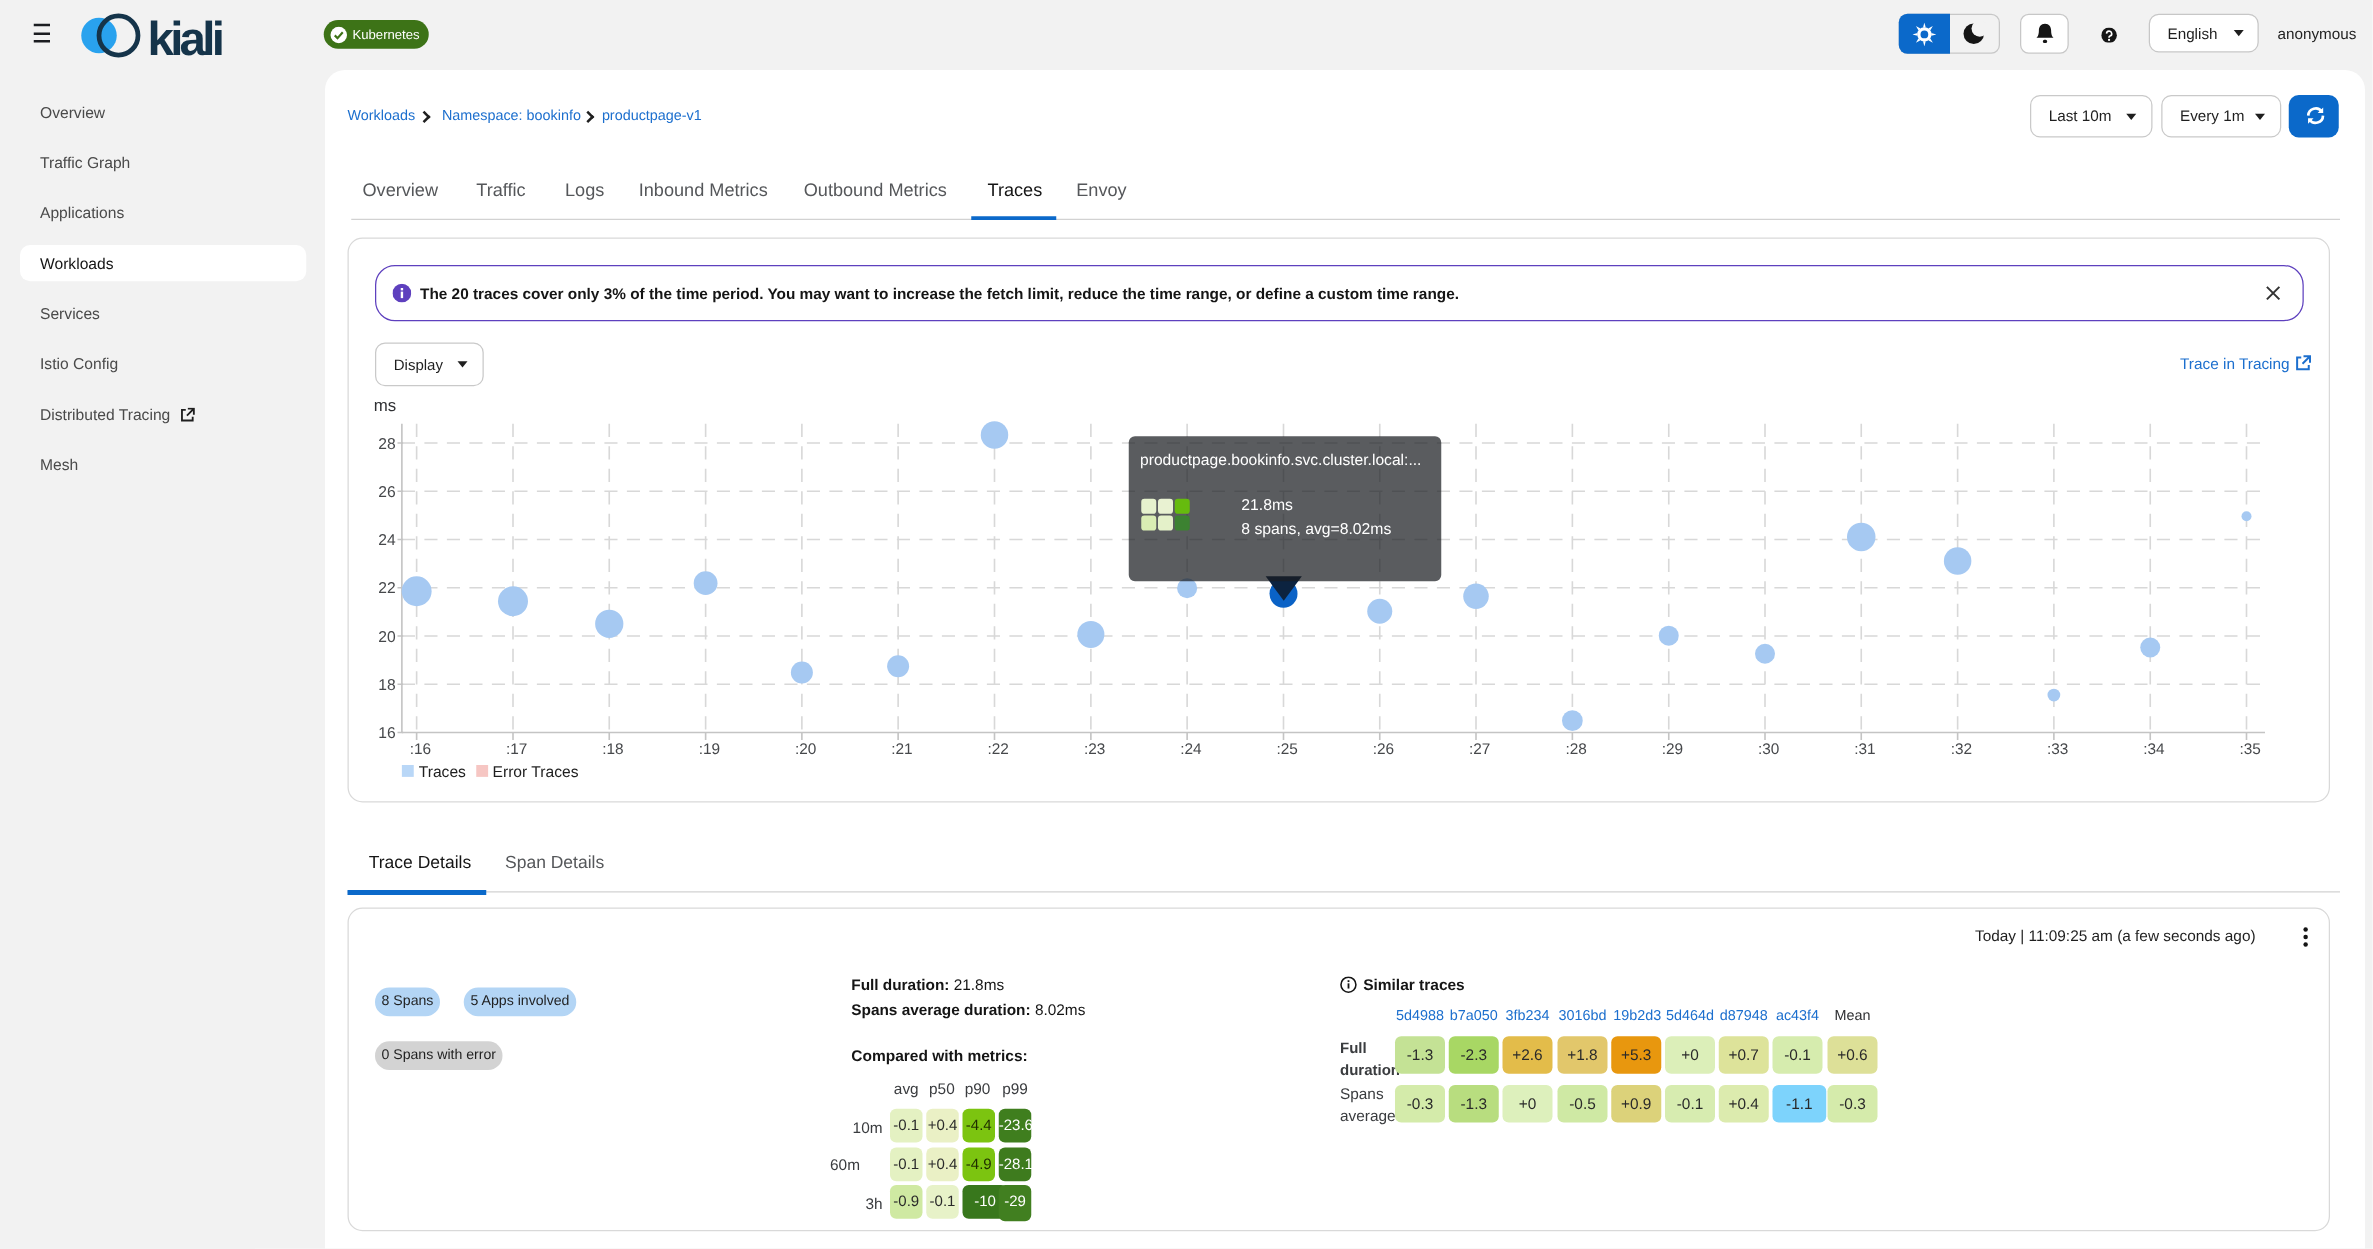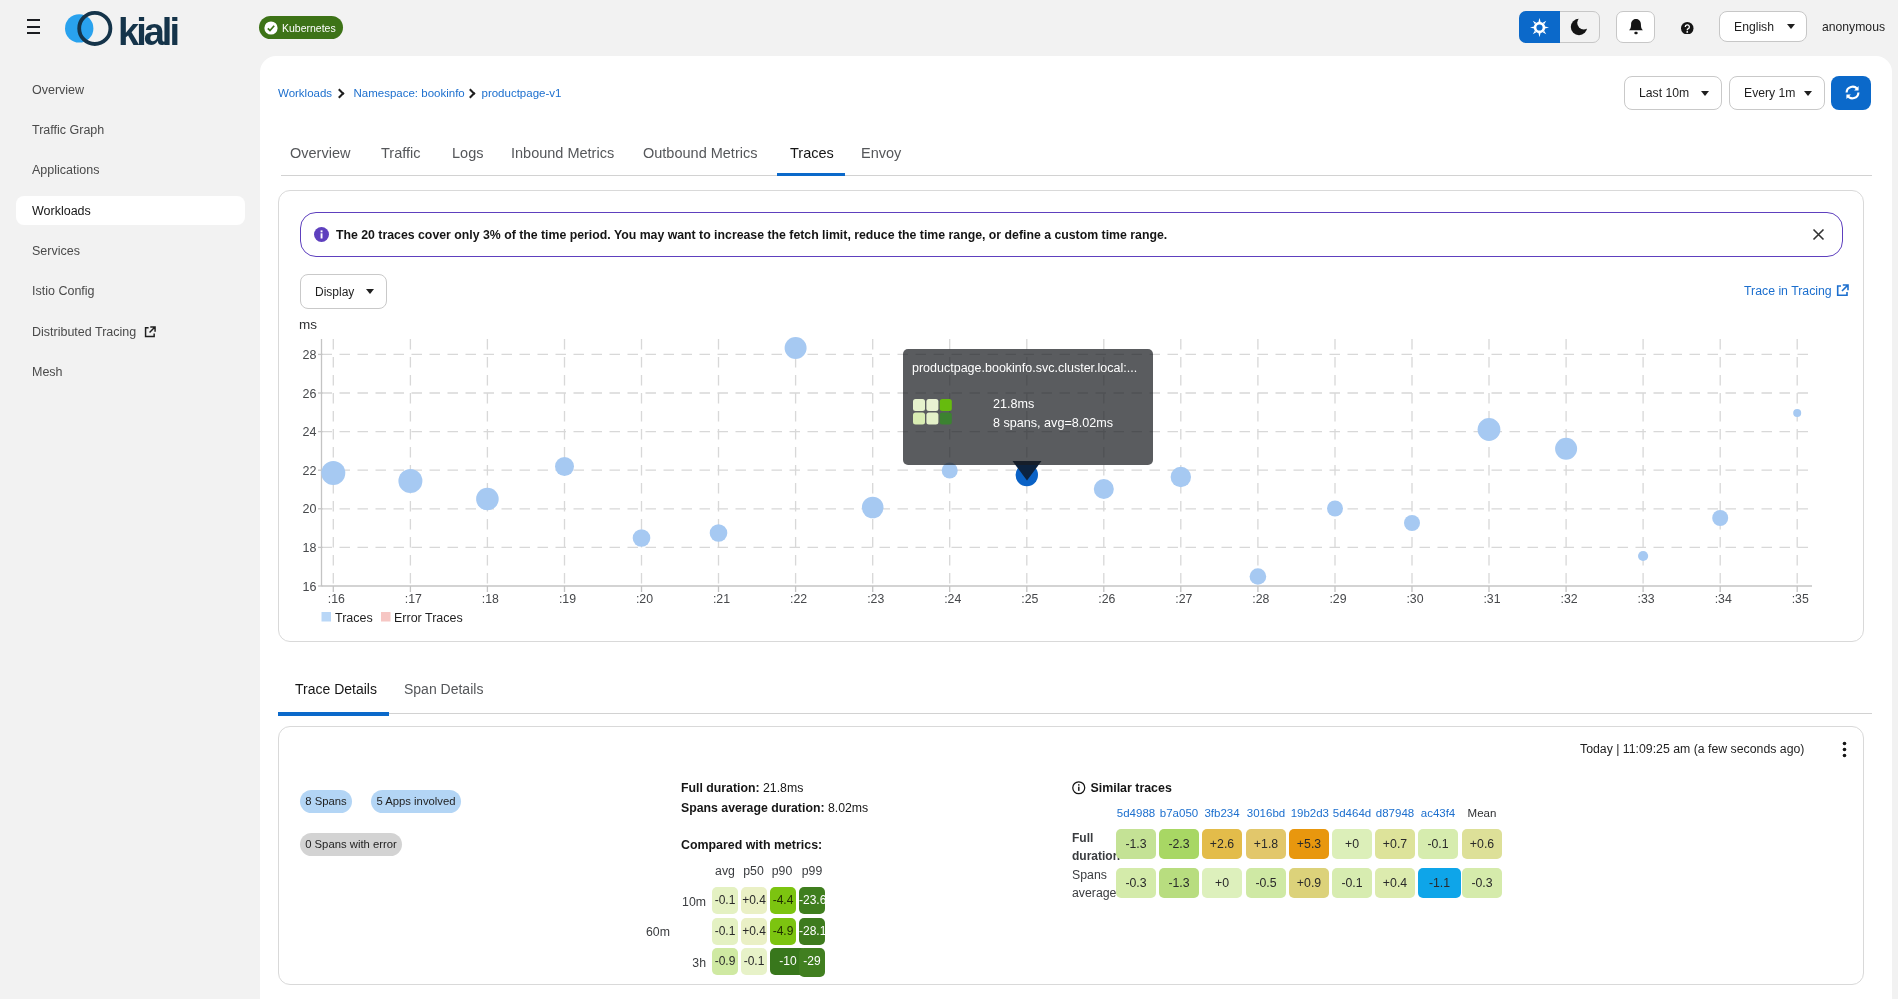--- a/index.html
+++ b/index.html
@@ -277,21 +277,21 @@
   <div id="cmpTable">
   <div class="abs" style="left:707px;top:864px;width:36px;text-align:center;font-size:12.3px;color:#3a3c3f;">avg</div>
   <div class="abs" style="left:735.5px;top:864px;width:36px;text-align:center;font-size:12.3px;color:#3a3c3f;">p50</div>
   <div class="abs" style="left:764px;top:864px;width:36px;text-align:center;font-size:12.3px;color:#3a3c3f;">p90</div>
   <div class="abs" style="left:794px;top:864px;width:36px;text-align:center;font-size:12.3px;color:#3a3c3f;">p99</div>
   <div class="abs" style="left:646px;top:894.5px;width:60px;text-align:right;font-size:12.3px;color:#3a3c3f;">10m</div>
   <div class="cellt" style="left:712px;top:887px;width:26px;height:27px;line-height:27px;background:#e4f1c2;color:#2a2a2a;">-0.1</div>
   <div class="cellt" style="left:741px;top:887px;width:26px;height:27px;line-height:27px;background:#eaf0c5;color:#2a2a2a;">+0.4</div>
   <div class="cellt" style="left:770px;top:887px;width:26px;height:27px;line-height:27px;background:#7cc410;color:#1f2d00;">-4.4</div>
   <div class="cellt" style="left:799px;top:887px;width:26px;height:27px;line-height:27px;background:#3f7e1e;color:#fff;">-23.6</div>
-  <div class="abs" style="left:646px;top:925.0px;width:60px;text-align:left;font-size:12.3px;color:#3a3c3f;">60m</div>
+  <div class="abs" style="left:646px;top:925.0px;width:60px;text-align:center;font-size:12.3px;color:#3a3c3f;">60m</div>
   <div class="cellt" style="left:712px;top:917.5px;width:26px;height:27px;line-height:27px;background:#e4f1c2;color:#2a2a2a;">-0.1</div>
   <div class="cellt" style="left:741px;top:917.5px;width:26px;height:27px;line-height:27px;background:#eaf0c5;color:#2a2a2a;">+0.4</div>
   <div class="cellt" style="left:770px;top:917.5px;width:26px;height:27px;line-height:27px;background:#7cc410;color:#1f2d00;">-4.9</div>
   <div class="cellt" style="left:799px;top:917.5px;width:26px;height:27px;line-height:27px;background:#3e7b1e;color:#fff;">-28.1</div>
   <div class="abs" style="left:646px;top:955.5px;width:60px;text-align:right;font-size:12.3px;color:#3a3c3f;">3h</div>
   <div class="cellt" style="left:712px;top:948px;width:26px;height:27px;line-height:27px;background:#cfe9a2;color:#2a2a2a;">-0.9</div>
   <div class="cellt" style="left:741px;top:948px;width:26px;height:27px;line-height:27px;background:#e7f2c8;color:#2a2a2a;">-0.1</div>
   <div class="cellt" style="left:770px;top:948px;width:36px;height:27px;line-height:27px;background:#38771c;color:#fff;">-10</div>
   <div class="cellt" style="left:799px;top:948px;width:26px;height:29px;line-height:27px;background:#417f20;color:#fff;">-29</div>
   </div>
@@ -321,16 +321,16 @@
   <div class="cellt" style="left:1375px;top:829px;width:40px;height:30px;line-height:30px;background:#dde39a;font-size:12.3px;">+0.7</div>
   <div class="cellt" style="left:1418px;top:829px;width:40px;height:30px;line-height:30px;background:#d6ecae;font-size:12.3px;">-0.1</div>
   <div class="cellt" style="left:1462px;top:829px;width:40px;height:30px;line-height:30px;background:#dde098;font-size:12.3px;">+0.6</div>
   <div class="cellt" style="left:1116px;top:868px;width:40px;height:30px;line-height:30px;background:#d4ebaa;font-size:12.3px;">-0.3</div>
   <div class="cellt" style="left:1159px;top:868px;width:40px;height:30px;line-height:30px;background:#b8dd7f;font-size:12.3px;">-1.3</div>
   <div class="cellt" style="left:1202px;top:868px;width:40px;height:30px;line-height:30px;background:#ddf0bc;font-size:12.3px;">+0</div>
   <div class="cellt" style="left:1246px;top:868px;width:40px;height:30px;line-height:30px;background:#cfe9a4;font-size:12.3px;">-0.5</div>
   <div class="cellt" style="left:1289px;top:868px;width:40px;height:30px;line-height:30px;background:#dcd27a;font-size:12.3px;">+0.9</div>
   <div class="cellt" style="left:1332px;top:868px;width:40px;height:30px;line-height:30px;background:#d7ecb0;font-size:12.3px;">-0.1</div>
   <div class="cellt" style="left:1375px;top:868px;width:40px;height:30px;line-height:30px;background:#dcebae;font-size:12.3px;">+0.4</div>
-  <div class="cellt" style="left:1418px;top:868px;width:43px;height:30px;line-height:30px;background:#0ea5e9;font-size:12.3px;">-1.1</div>
+  <div class="cellt" style="left:1418px;top:868px;width:43px;height:30px;line-height:30px;background:#7dd3fc;font-size:12.3px;">-1.1</div>
   <div class="cellt" style="left:1462px;top:868px;width:40px;height:30px;line-height:30px;background:#d5ebab;font-size:12.3px;">-0.3</div>
   </div>
 </div>
 
 </body></html>

